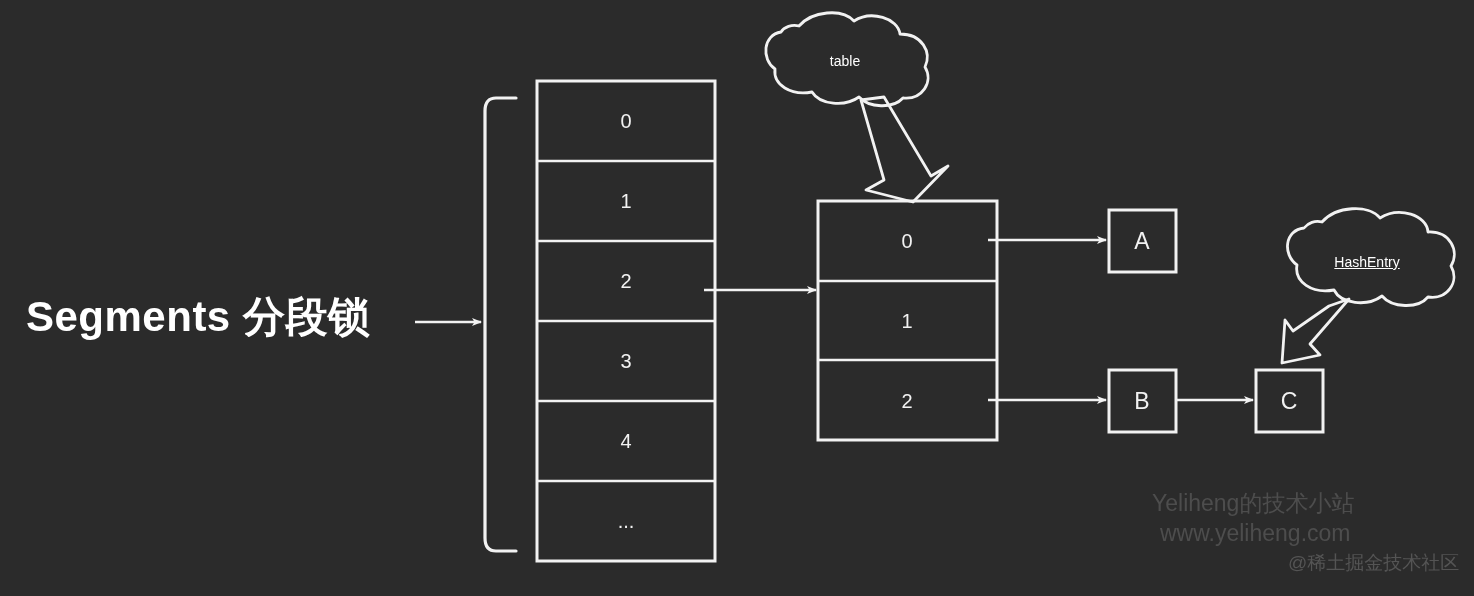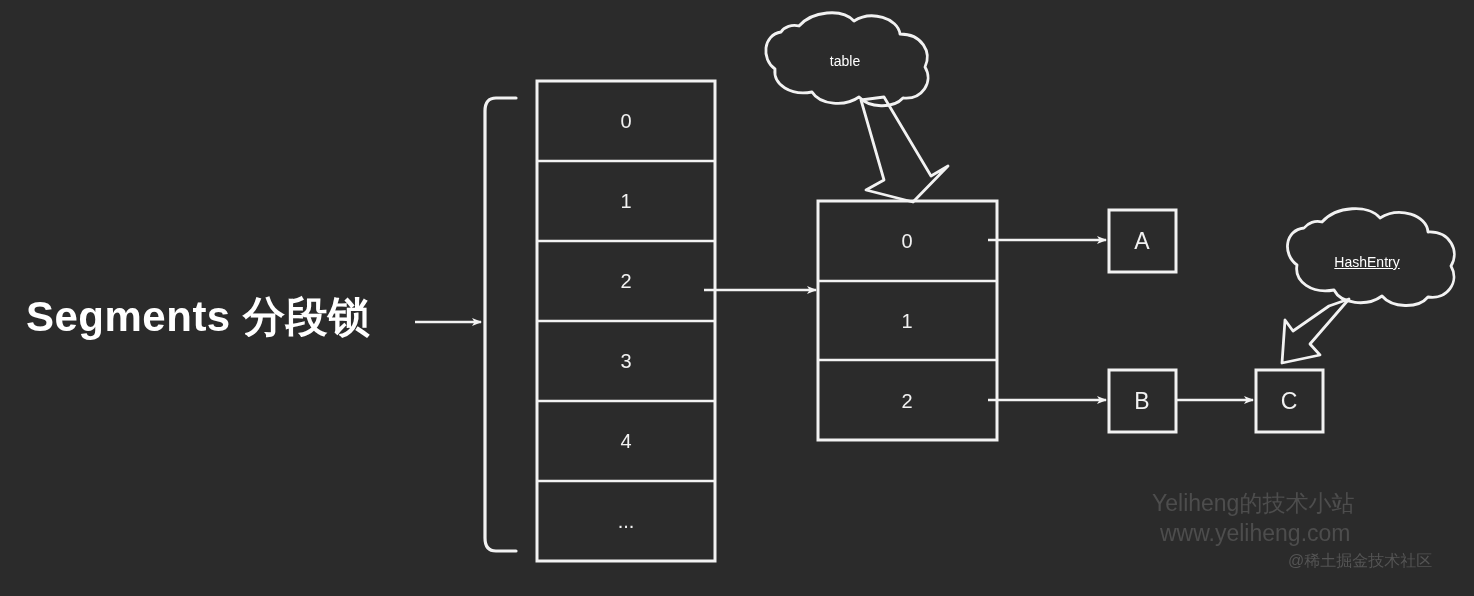--- a/index.html
+++ b/index.html
@@ -53,21 +53,21 @@
   }
   .watermark {
     position: absolute;
     color: #4d4d4d;
     white-space: nowrap;
     font-size: 23px;
     line-height: 1.25;
   }
   .wm-site   { left: 1152px; top: 489px; }
   .wm-url    { left: 1160px; top: 519px; }
-  .wm-credit { left: 1288px; top: 551px; font-size: 16px; color: #545454; }
+  .wm-credit { left: 1288px; top: 551px; font-size: 19px; color: #545454; }
 </style>
 </head>
 <body>
 
 <div id="canvas">
 
   <svg id="svg-layer" viewBox="0 0 1474 596">
     <defs>
       <marker id="arrowhead" markerWidth="10" markerHeight="8" refX="9" refY="4" orient="auto" markerUnits="userSpaceOnUse">
         <path d="M0,0 L10,4 L0,8 L2.6,4 Z" fill="#f2f2f2"></path>

